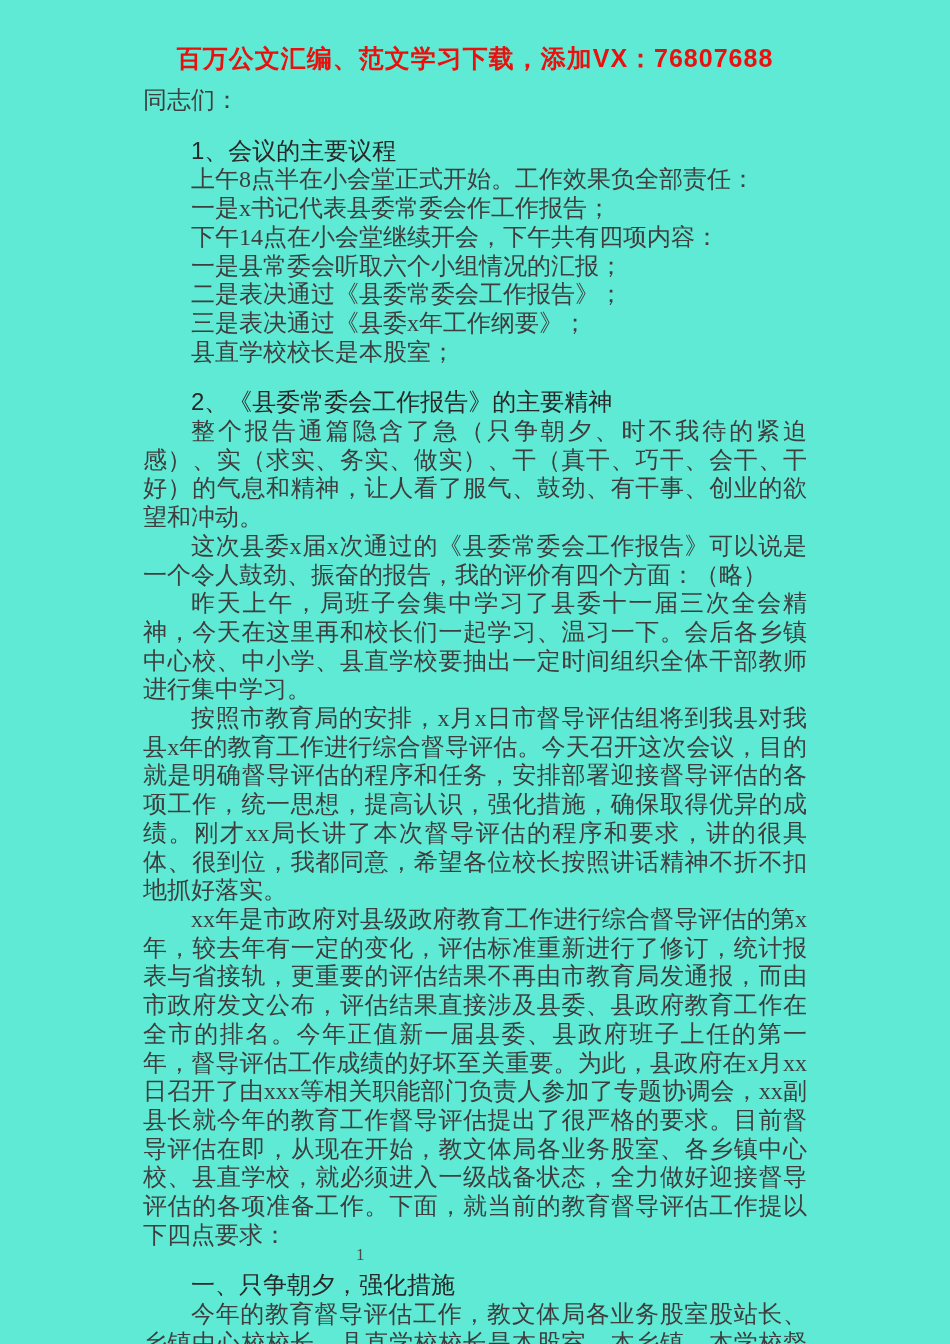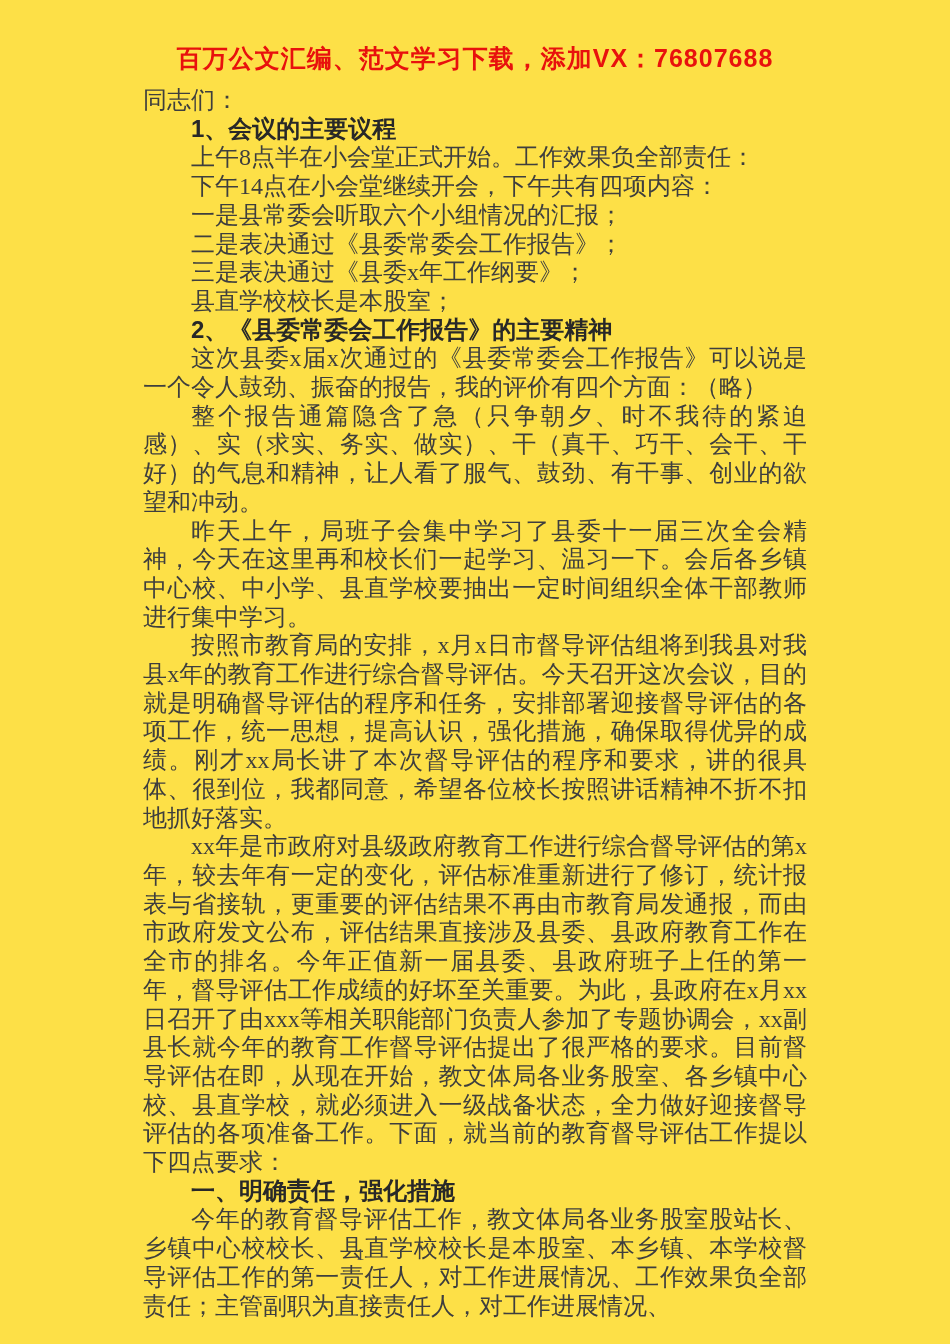--- a/index.html
+++ b/index.html
@@ -10,21 +10,21 @@
   body {
     width: 950px;
     height: 1344px;
     position: relative;
     overflow: hidden;
     font-family: "Liberation Serif", "DejaVu Serif", serif;
   }
   .page {
     width: 950px;
     height: 1344px;
-    background: #fde047;
+    background: #5eead4;
     position: relative;
   }
   .vendor-header {
     padding-top: 41px;
     text-align: center;
     font-family: "Liberation Sans", "DejaVu Sans", sans-serif;
     font-weight: 700;
     font-size: 25px;
     line-height: 34px;
     color: #e8110d;
@@ -41,51 +41,53 @@
   .para {
     margin: 0;
     padding: 0;
     text-indent: 2em;
   }
   .para--greeting {
     text-indent: 0;
   }
   .para--heading {
     font-family: "Liberation Sans", "DejaVu Sans", sans-serif;
-    font-weight: 700;
+    font-weight: 400;
     color: #282828;
+    margin-top: 22px;
   }
   .page-number {
     position: absolute;
     left: 356px;
     top: 1244px;
     font-size: 17px;
     line-height: 22px;
     color: #4a4a4a;
   }
 </style>
 </head>
 <body>
 
 <div class="page">
   <div class="vendor-header" style="color: rgb(232, 17, 13);">百万公文汇编、范文学习下载，添加VX：76807688</div>
 
   <div class="doc-body" id="doc-body">
       <p class="para para--greeting">同志们：</p>
       <p class="para para--heading">1、会议的主要议程</p>
       <p class="para para--normal">上午8点半在小会堂正式开始。工作效果负全部责任：</p>
+      <p class="para para--normal">一是x书记代表县委常委会作工作报告；</p>
       <p class="para para--normal">下午14点在小会堂继续开会，下午共有四项内容：</p>
       <p class="para para--normal">一是县常委会听取六个小组情况的汇报；</p>
       <p class="para para--normal">二是表决通过《县委常委会工作报告》；</p>
       <p class="para para--normal">三是表决通过《县委x年工作纲要》；</p>
       <p class="para para--normal">县直学校校长是本股室；</p>
       <p class="para para--heading">2、《县委常委会工作报告》的主要精神</p>
+      <p class="para para--normal">整个报告通篇隐含了急（只争朝夕、时不我待的紧迫感）、实（求实、务实、做实）、干（真干、巧干、会干、干好）的气息和精神，让人看了服气、鼓劲、有干事、创业的欲望和冲动。</p>
       <p class="para para--normal">这次县委x届x次通过的《县委常委会工作报告》可以说是一个令人鼓劲、振奋的报告，我的评价有四个方面：（略）</p>
-      <p class="para para--normal">整个报告通篇隐含了急（只争朝夕、时不我待的紧迫感）、实（求实、务实、做实）、干（真干、巧干、会干、干好）的气息和精神，让人看了服气、鼓劲、有干事、创业的欲望和冲动。</p>
       <p class="para para--normal">昨天上午，局班子会集中学习了县委十一届三次全会精神，今天在这里再和校长们一起学习、温习一下。会后各乡镇中心校、中小学、县直学校要抽出一定时间组织全体干部教师进行集中学习。</p>
       <p class="para para--normal">按照市教育局的安排，x月x日市督导评估组将到我县对我县x年的教育工作进行综合督导评估。今天召开这次会议，目的就是明确督导评估的程序和任务，安排部署迎接督导评估的各项工作，统一思想，提高认识，强化措施，确保取得优异的成绩。刚才xx局长讲了本次督导评估的程序和要求，讲的很具体、很到位，我都同意，希望各位校长按照讲话精神不折不扣地抓好落实。</p>
       <p class="para para--normal">xx年是市政府对县级政府教育工作进行综合督导评估的第x年，较去年有一定的变化，评估标准重新进行了修订，统计报表与省接轨，更重要的评估结果不再由市教育局发通报，而由市政府发文公布，评估结果直接涉及县委、县政府教育工作在全市的排名。今年正值新一届县委、县政府班子上任的第一年，督导评估工作成绩的好坏至关重要。为此，县政府在x月xx日召开了由xxx等相关职能部门负责人参加了专题协调会，xx副县长就今年的教育工作督导评估提出了很严格的要求。目前督导评估在即，从现在开始，教文体局各业务股室、各乡镇中心校、县直学校，就必须进入一级战备状态，全力做好迎接督导评估的各项准备工作。下面，就当前的教育督导评估工作提以下四点要求：</p>
-      <p class="para para--heading">一、明确责任，强化措施</p>
+      <p class="para para--heading">一、只争朝夕，强化措施</p>
       <p class="para para--normal">今年的教育督导评估工作，教文体局各业务股室股站长、乡镇中心校校长、县直学校校长是本股室、本乡镇、本学校督导评估工作的第一责任人，对工作进展情况、工作效果负全部责任；主管副职为直接责任人，对工作进展情况、</p>
     </div>
 
   <div class="page-number">1</div>
 </div>
 
 </body></html>

